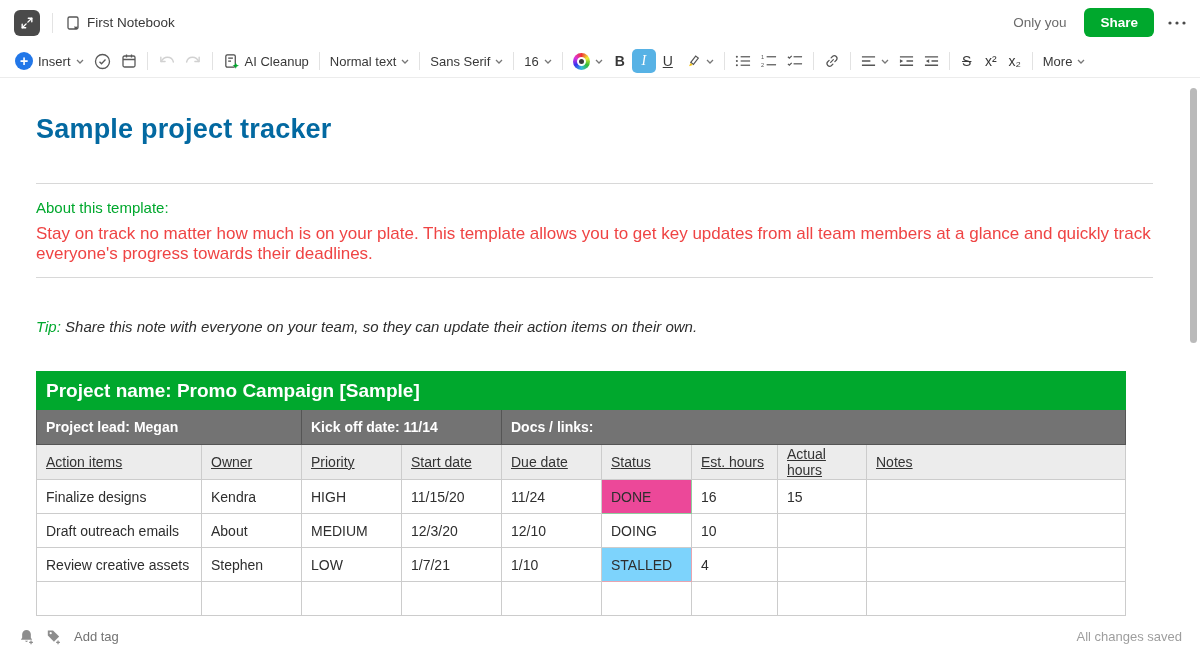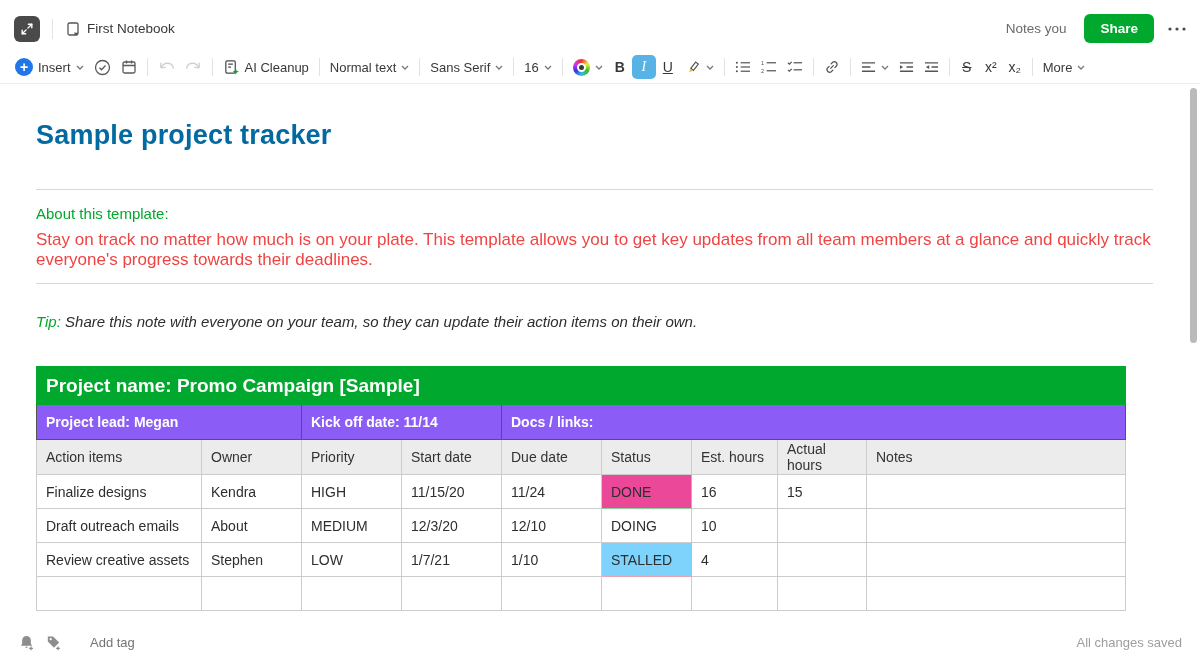--- a/index.html
+++ b/index.html
@@ -1,21 +1,21 @@
 <!DOCTYPE html>
 <html><head>
 <meta charset="utf-8">
 <style>
   * { margin:0; padding:0; box-sizing:border-box; }
   html,body { width:1200px; height:653px; overflow:hidden; background:#fff;
     font-family:"Liberation Sans", sans-serif; color:#2e2e2e; }
   .app { position:relative; width:1200px; height:653px; display:flex; flex-direction:column; }
 
   
-  .topbar { height:45px; display:flex; align-items:center; padding:1px 14px; flex:none;margin-top:6px; }
+  .topbar { height:45px; display:flex; align-items:center; padding:1px 14px; flex:none; }
   .expand-btn { width:26px; height:26px; background:#4a4a4a; border:none; border-radius:6px;
     display:flex; align-items:center; justify-content:center; cursor:pointer; }
   .tb-vsep { width:1px; height:20px; background:#e3e3e3; margin:0 12px; }
   .notebook-crumb { display:flex; align-items:center; gap:6px; font-size:13.5px; color:#383838; cursor:pointer; }
   .topbar-spacer { flex:1; }
   .only-you { font-size:13.5px; color:#6b6b6b; margin-right:18px; }
   .share-btn { background:#00a82d; color:#fff; border:none; border-radius:6px;
     font-size:13.5px; font-weight:600; padding:7px 16px; cursor:pointer; font-family:inherit; }
   .more-dots { border:none; background:none; margin-left:14px; cursor:pointer; display:flex; align-items:center; }
 
@@ -41,39 +41,39 @@
   .disabled svg { opacity:.45; }
 
   
   .content { position:relative; height:542px; overflow:hidden; padding:0 47px 0 36px; flex:none; }
   h1.note-title { font-size:27px; font-weight:bold; color:#0369a1; margin-top:36px; letter-spacing:.2px; }
   .hr { border-top:1px solid #d8d8d8; }
   .hr1 { margin-top:38px; }
   .hr2 { margin-top:13px; }
   .about-head { margin-top:14px; font-size:15px; color:#00a82d; line-height:20px; }
   .about-body { margin-top:6px; font-size:17px; line-height:20px; color:#ef4444; }
-  .tip-line { margin-top:28px; font-size:15px; font-style:italic; line-height:20px; }
+  .tip-line { margin-top:39px; font-size:15px; font-style:italic; line-height:20px; }
   .tip-label { color:#00a82d; }
 
   table.tracker { margin-top:34px; border-collapse:collapse; table-layout:fixed; width:1089px; font-size:14px; }
   .tracker td, .tracker th { border:1px solid #ccc; padding:0 9px; height:34px;
     text-align:left; vertical-align:middle; font-weight:normal; overflow:hidden; }
   .banner-row td { background:#00a82d; color:#fff; font-weight:bold; font-size:19px; height:38px; border-color:#00a82d; }
-  .meta-row td { background:#8b5cf6; color:#fff; font-weight:bold; border-color:#555; height:35px; }
-  .head-row th { background:#ececec; color:#333; height:35px; }
+  .meta-row td { background:#737373; color:#fff; font-weight:bold; border-color:#555; height:35px; }
+  .head-row th { background:#ececec; color:#333; height:35px;text-decoration:underline; }
   td.status-done { background:#ec4899; border:1px solid #8fcd9d; }
   td.status-stalled { background:#7dd3fc; border:1px solid #e8a4b0; }
 
   .scroll-thumb { position:absolute; right:3px; top:88px; width:7px; height:255px;
     background:#a9a9a9; border-radius:4px; opacity:.8; }
 
   
   .footer { height:33px; display:flex; align-items:center; padding:0 18px; flex:none; background:#fff; }
   .foot-icon { border:none; background:none; cursor:pointer; display:flex; align-items:center; margin-right:10px; }
-  .add-tag { font-size:13px; color:#737373; cursor:pointer; margin-left:18px; }
+  .add-tag { font-size:13px; color:#737373; cursor:pointer; margin-left:2px; }
   .foot-spacer { flex:1; }
   .saved { font-size:13px; color:#9e9e9e; }
 
   svg { display:block; }
 </style>
 </head>
 <body>
 
 <div class="app">
 
@@ -92,21 +92,21 @@
     <div class="notebook-crumb">
       <span>
         <svg width="16" height="16" viewBox="0 0 16 16" fill="none" stroke="#555" stroke-width="1.3">
           <rect x="3" y="2" width="10" height="12" rx="1.5"></rect>
           <path d="M9.5 14v-3l1.5 1 1.5-1v3" fill="#555" stroke="none"></path>
         </svg>
       </span>
       <span>First Notebook</span>
     </div>
     <div class="topbar-spacer"></div>
-    <span class="only-you">Notes you</span>
+    <span class="only-you">Only you</span>
     <button class="share-btn">Share</button>
     <button class="more-dots">
       <span>
         <svg width="18" height="6" viewBox="0 0 18 6">
             <circle cx="2" cy="3" r="1.6" fill="#4a4a4a"></circle>
             <circle cx="9" cy="3" r="1.6" fill="#4a4a4a"></circle>
             <circle cx="16" cy="3" r="1.6" fill="#4a4a4a"></circle>
           </svg>
       </span>
     </button>

